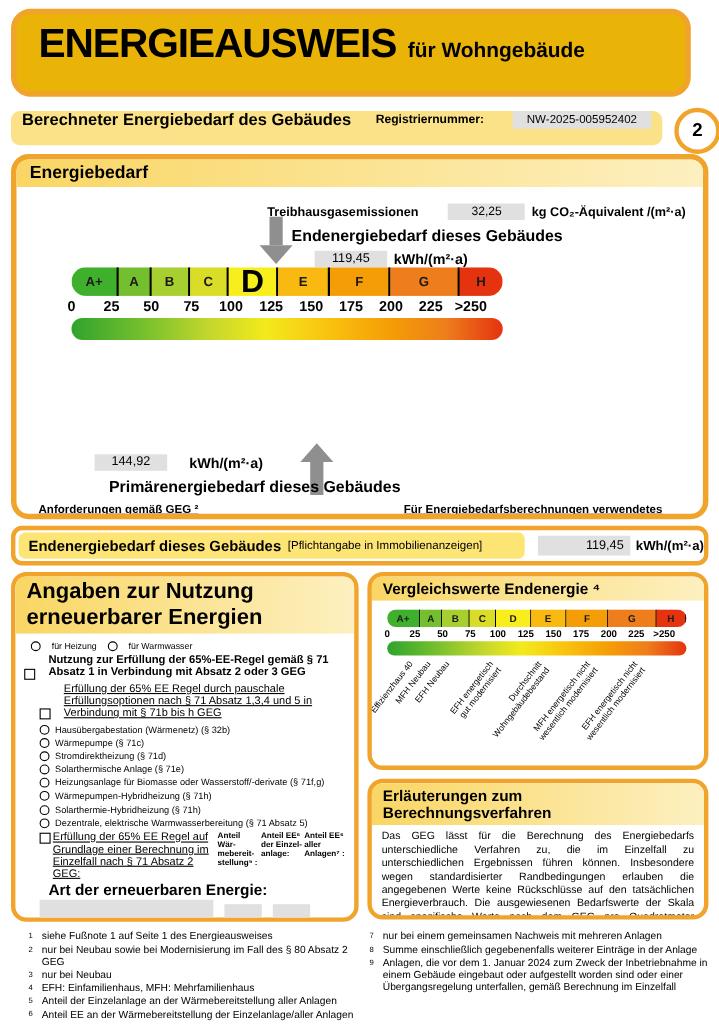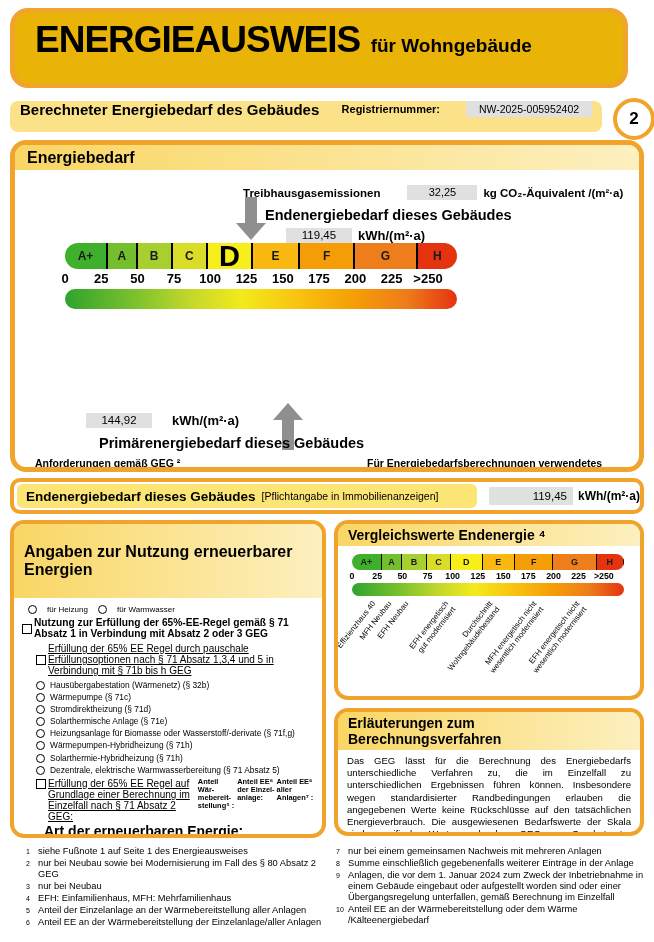--- a/index.html
+++ b/index.html
@@ -67,26 +67,26 @@
   
   .end-bar{left:10px;top:478px;width:634px;height:36px;border:4px solid #F1A42B;border-radius:10px;background:#fff;box-sizing:border-box;display:flex;align-items:center;}
   .end-bar .yellow{background:#FCE475;border-radius:6px;height:24px;margin-left:3px;flex:0 0 460px;display:flex;align-items:center;padding-left:9px;gap:6px;box-sizing:border-box;}
   .end-bar .t{font-size:13.5px;font-weight:bold;}
   .end-bar .n{font-size:10.5px;}
   .end-bar .grey-field{width:96px;height:18px;font-size:11.5px;line-height:18px;margin-left:12px;text-align:right;padding-right:6px;box-sizing:border-box;}
   .end-bar .unit{font-size:12px;font-weight:bold;margin-left:5px;}
 
   
   .ee-box{left:10px;top:520px;width:316px;height:318px;border:4px solid #F1A42B;border-radius:14px;}
-  .ee-box .strip{font-size:16px;padding:19px 10px;}
+  .ee-box .strip{font-size:20px;padding:3px 10px;}
   .ee-body{padding:4px 8px 0 8px;font-size:10px;}
   .ee-row1{display:flex;align-items:center;gap:4px;margin:2px 0 3px 0;}
   .ee-row1 .lbl{font-size:10.5px;font-weight:bold;}
   .ee-row1 .r{display:flex;align-items:center;gap:10px;font-size:8px;margin-left:6px;}
-  .cbrow{display:flex;align-items:center;gap:2px;margin-bottom:3px;}
+  .cbrow{display:flex;align-items:flex-end;gap:12px;margin-bottom:3px;}
   .cbrow .cb{margin-top:1px;}
   .cb1-t{font-size:10.2px;font-weight:bold;line-height:1.12;}
   .cb2-t{font-size:10px;text-decoration:underline;line-height:1.12;}
   .opt-list{margin:1px 0 2px 14px;}
   .opt{display:flex;align-items:center;gap:5px;font-size:8.4px;line-height:1.43;}
   .cb3-row{display:flex;gap:2px;margin:2px 0 0 14px;}
   .cb3-t{font-size:10px;text-decoration:underline;line-height:1.12;width:166px;}
   .colh{font-size:7.4px;font-weight:bold;white-space:pre-line;line-height:1.1;width:42px;}
   .art-lbl{font-size:14px;font-weight:bold;margin:1px 0 1px 22px;}
   .fields-row{display:flex;align-items:flex-end;margin-left:14px;gap:10px;}
@@ -381,19 +381,15 @@
         <span class="t">nur bei einem gemeinsamen Nachweis mit mehreren Anlagen</span>
       </div>
     <div class="fn">
         <sup>8</sup>
         <span class="t">Summe einschließlich gegebenenfalls weiterer Einträge in der Anlage</span>
       </div>
     <div class="fn">
         <sup>9</sup>
         <span class="t">Anlagen, die vor dem 1. Januar 2024 zum Zweck der Inbetriebnahme in einem Gebäude eingebaut oder aufgestellt worden sind oder einer Übergangsregelung unterfallen, gemäß Berechnung im Einzelfall</span>
       </div>
-    <div class="fn">
-        <sup>10</sup>
-        <span class="t">Anteil EE an der Wärmebereitstellung oder dem Wärme /Kälteenergiebedarf</span>
-      </div>
   </div>
 
 </div>
 
 </body></html>

